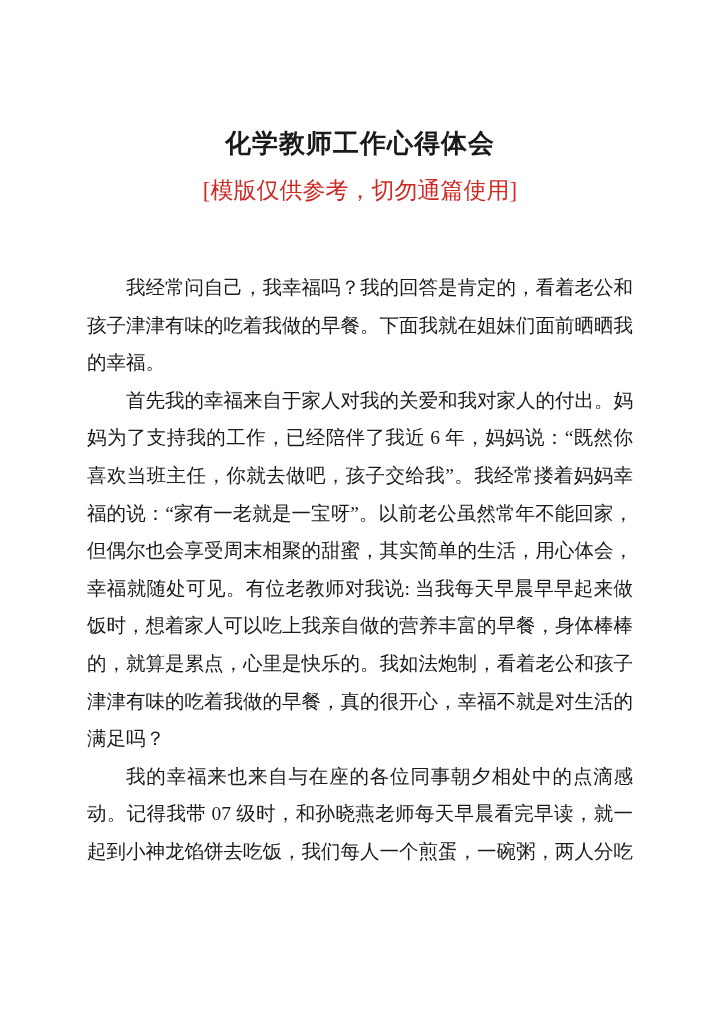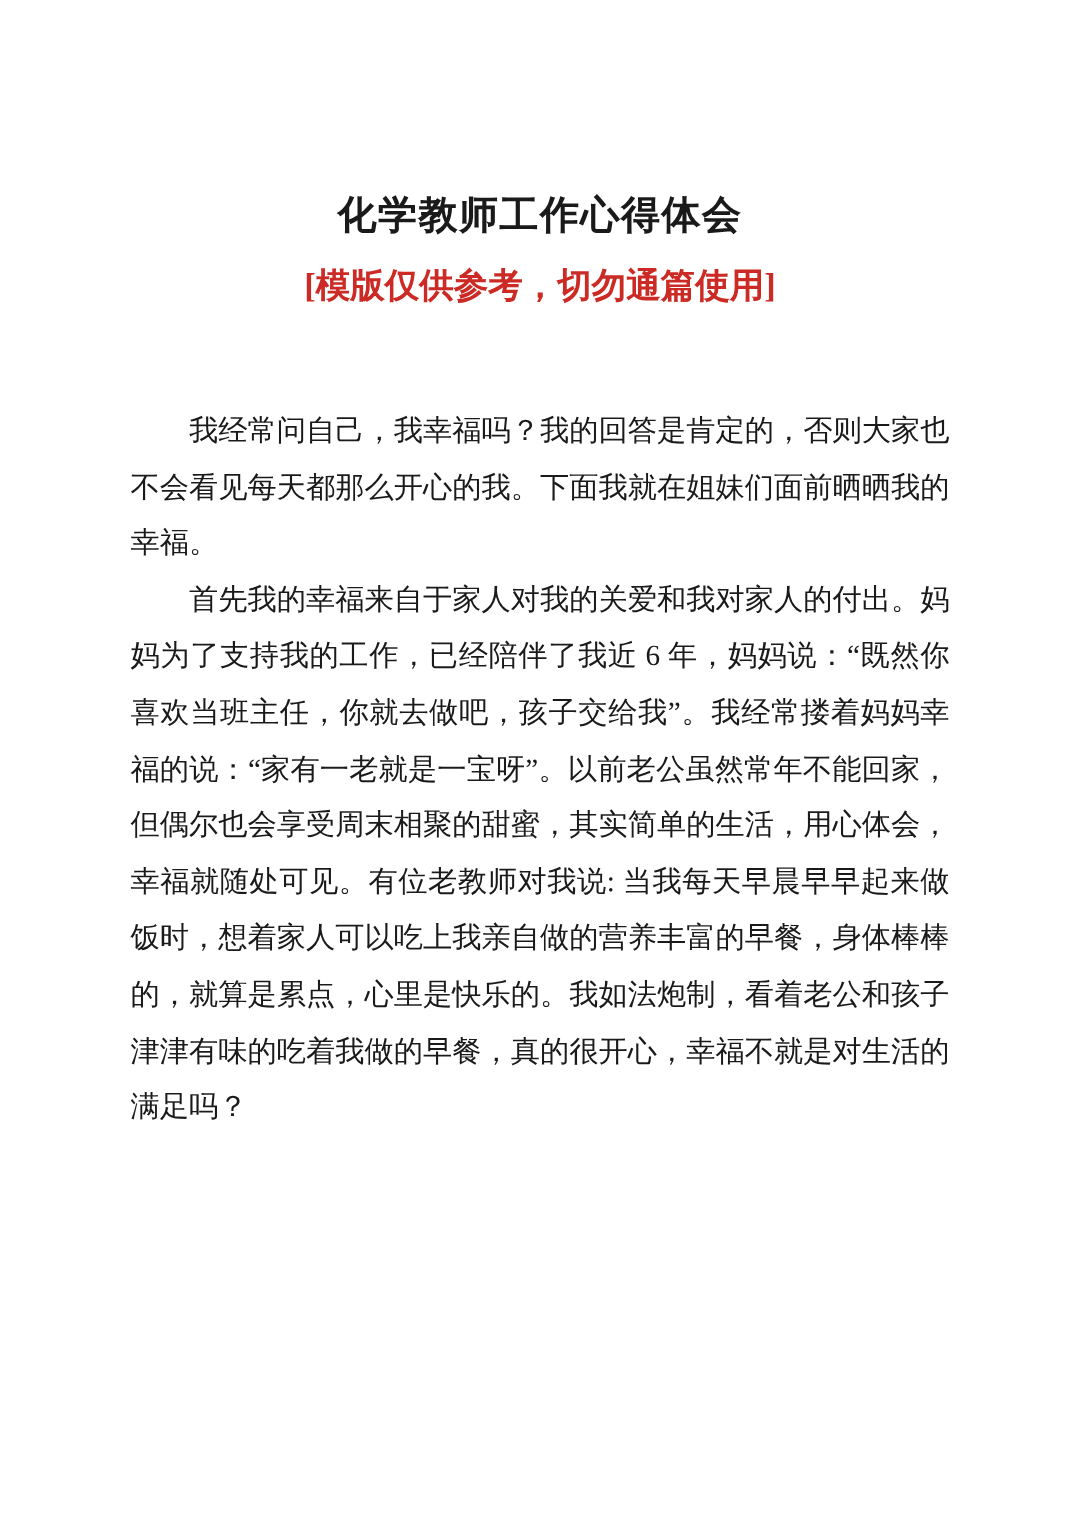--- a/index.html
+++ b/index.html
@@ -23,21 +23,21 @@
     font-size: 26px;
     font-weight: 700;
     line-height: 34px;
     letter-spacing: 1px;
   }
   .doc-notice {
     margin-top: 15px;
     text-align: center;
     font-size: 23px;
     line-height: 30px;
-    font-weight: 700;
+    font-weight: 400;
   }
   .doc-body {
     margin: 63px auto 0;
     width: 546px;
     font-size: 19.5px;
     line-height: 37.6px;
     text-align: justify;
     text-justify: inter-ideograph;
   }
   .doc-body p {
@@ -48,16 +48,17 @@
 </style>
 </head>
 <body>
 
 <div class="page" style="background: rgb(255, 255, 255); color: rgb(26, 26, 26);">
   <h1 class="doc-title">化学教师工作心得体会</h1>
 
   <div class="doc-notice" style="color: rgb(204, 42, 36);">[模版仅供参考，切勿通篇使用]</div>
 
   <div class="doc-body">
-    <p>我经常问自己，我幸福吗？我的回答是肯定的，否则大家也不会看见每天都那么开心的我。下面我就在姐妹们面前晒晒我的幸福。</p>
+    <p>我经常问自己，我幸福吗？我的回答是肯定的，看着老公和孩子津津有味的吃着我做的早餐。下面我就在姐妹们面前晒晒我的幸福。</p>
     <p>首先我的幸福来自于家人对我的关爱和我对家人的付出。妈妈为了支持我的工作，已经陪伴了我近 6 年，妈妈说：“既然你喜欢当班主任，你就去做吧，孩子交给我”。我经常搂着妈妈幸福的说：“家有一老就是一宝呀”。以前老公虽然常年不能回家，但偶尔也会享受周末相聚的甜蜜，其实简单的生活，用心体会，幸福就随处可见。有位老教师对我说: 当我每天早晨早早起来做饭时，想着家人可以吃上我亲自做的营养丰富的早餐，身体棒棒的，就算是累点，心里是快乐的。我如法炮制，看着老公和孩子津津有味的吃着我做的早餐，真的很开心，幸福不就是对生活的满足吗？</p>
+    <p>我的幸福来也来自与在座的各位同事朝夕相处中的点滴感动。记得我带 07 级时，和孙晓燕老师每天早晨看完早读，就一起到小神龙馅饼去吃饭，我们每人一个煎蛋，一碗粥，两人分吃</p>
   </div>
 </div>
 
 </body></html>

